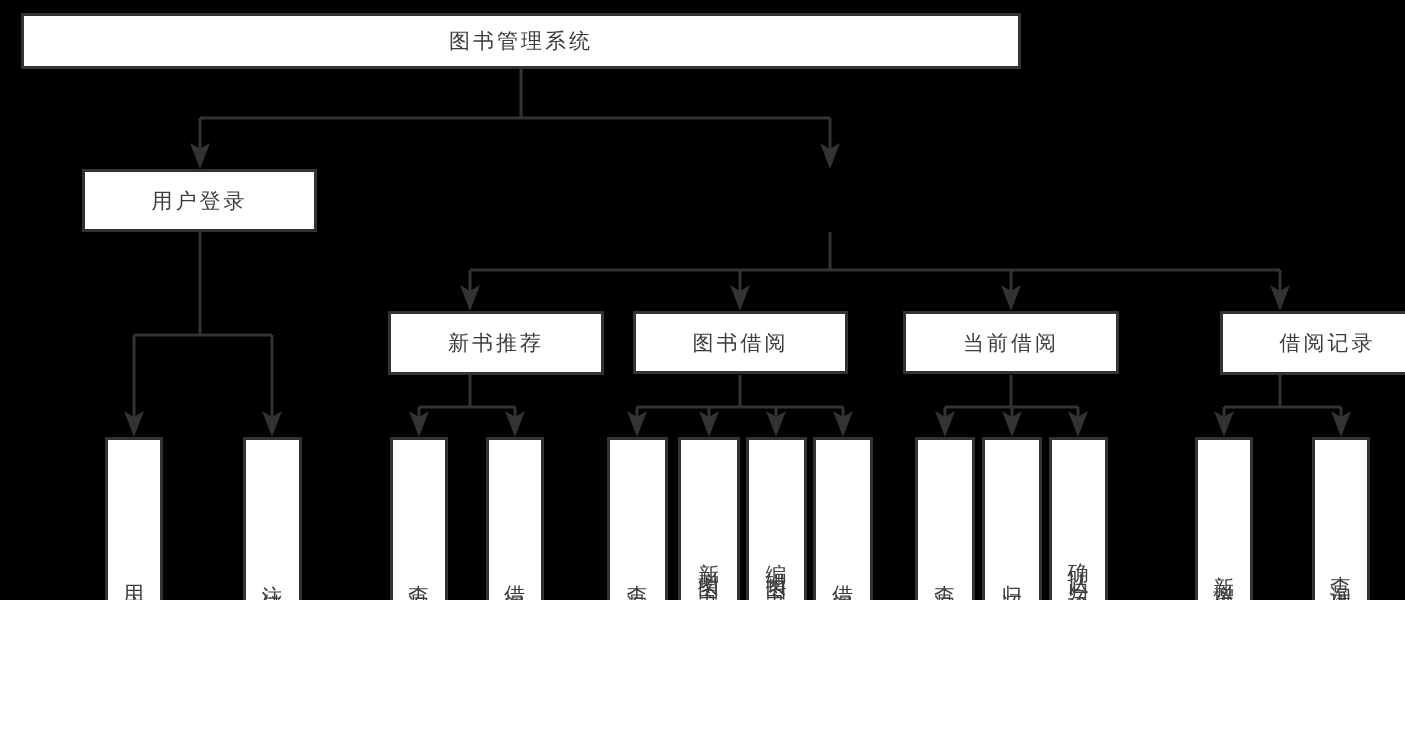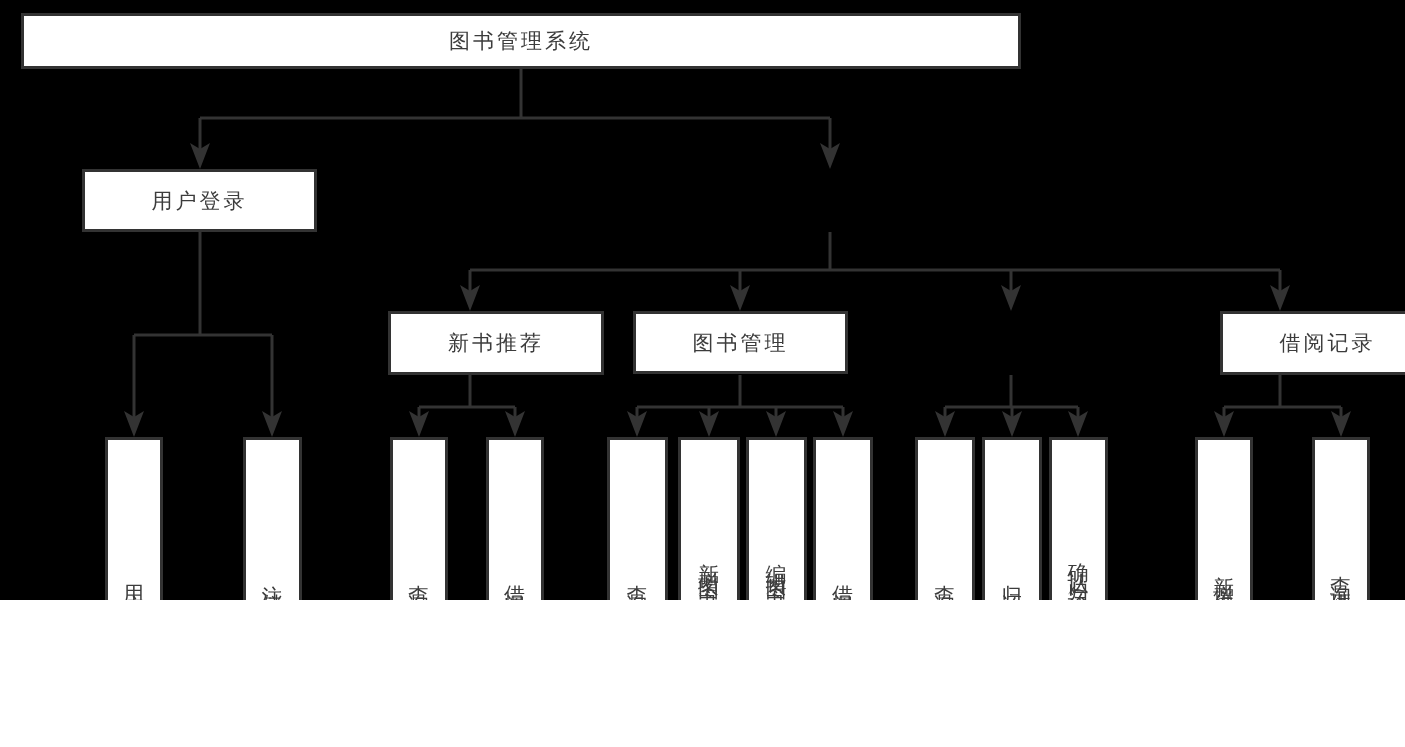--- a/index.html
+++ b/index.html
@@ -128,21 +128,22 @@
       <polygon points="0,0 -10,-26 0,-20 10,-26" transform="translate(1224,437)"></polygon>
       <polygon points="0,0 -10,-26 0,-20 10,-26" transform="translate(1341,437)"></polygon>
     </g>
   </svg>
 
   <div class="node n-root">图书管理系统</div>
 
   <div class="node n-user-login">用户登录</div>
 
   <div class="node n-new-book">新书推荐</div>
-  <div class="node n-borrowing">图书管理</div>
+  <div class="node n-borrowing">图书借阅</div>
+  <div class="node n-current">当前借阅</div>
   <div class="node n-records">借阅记录</div>
 
   <div class="leaf l-ul-1">
     <span class="vtext">用户登录</span>
   </div>
   <div class="leaf l-ul-2">
     <span class="vtext">注销登录</span>
   </div>
 
   <div class="leaf l-nb-1">

